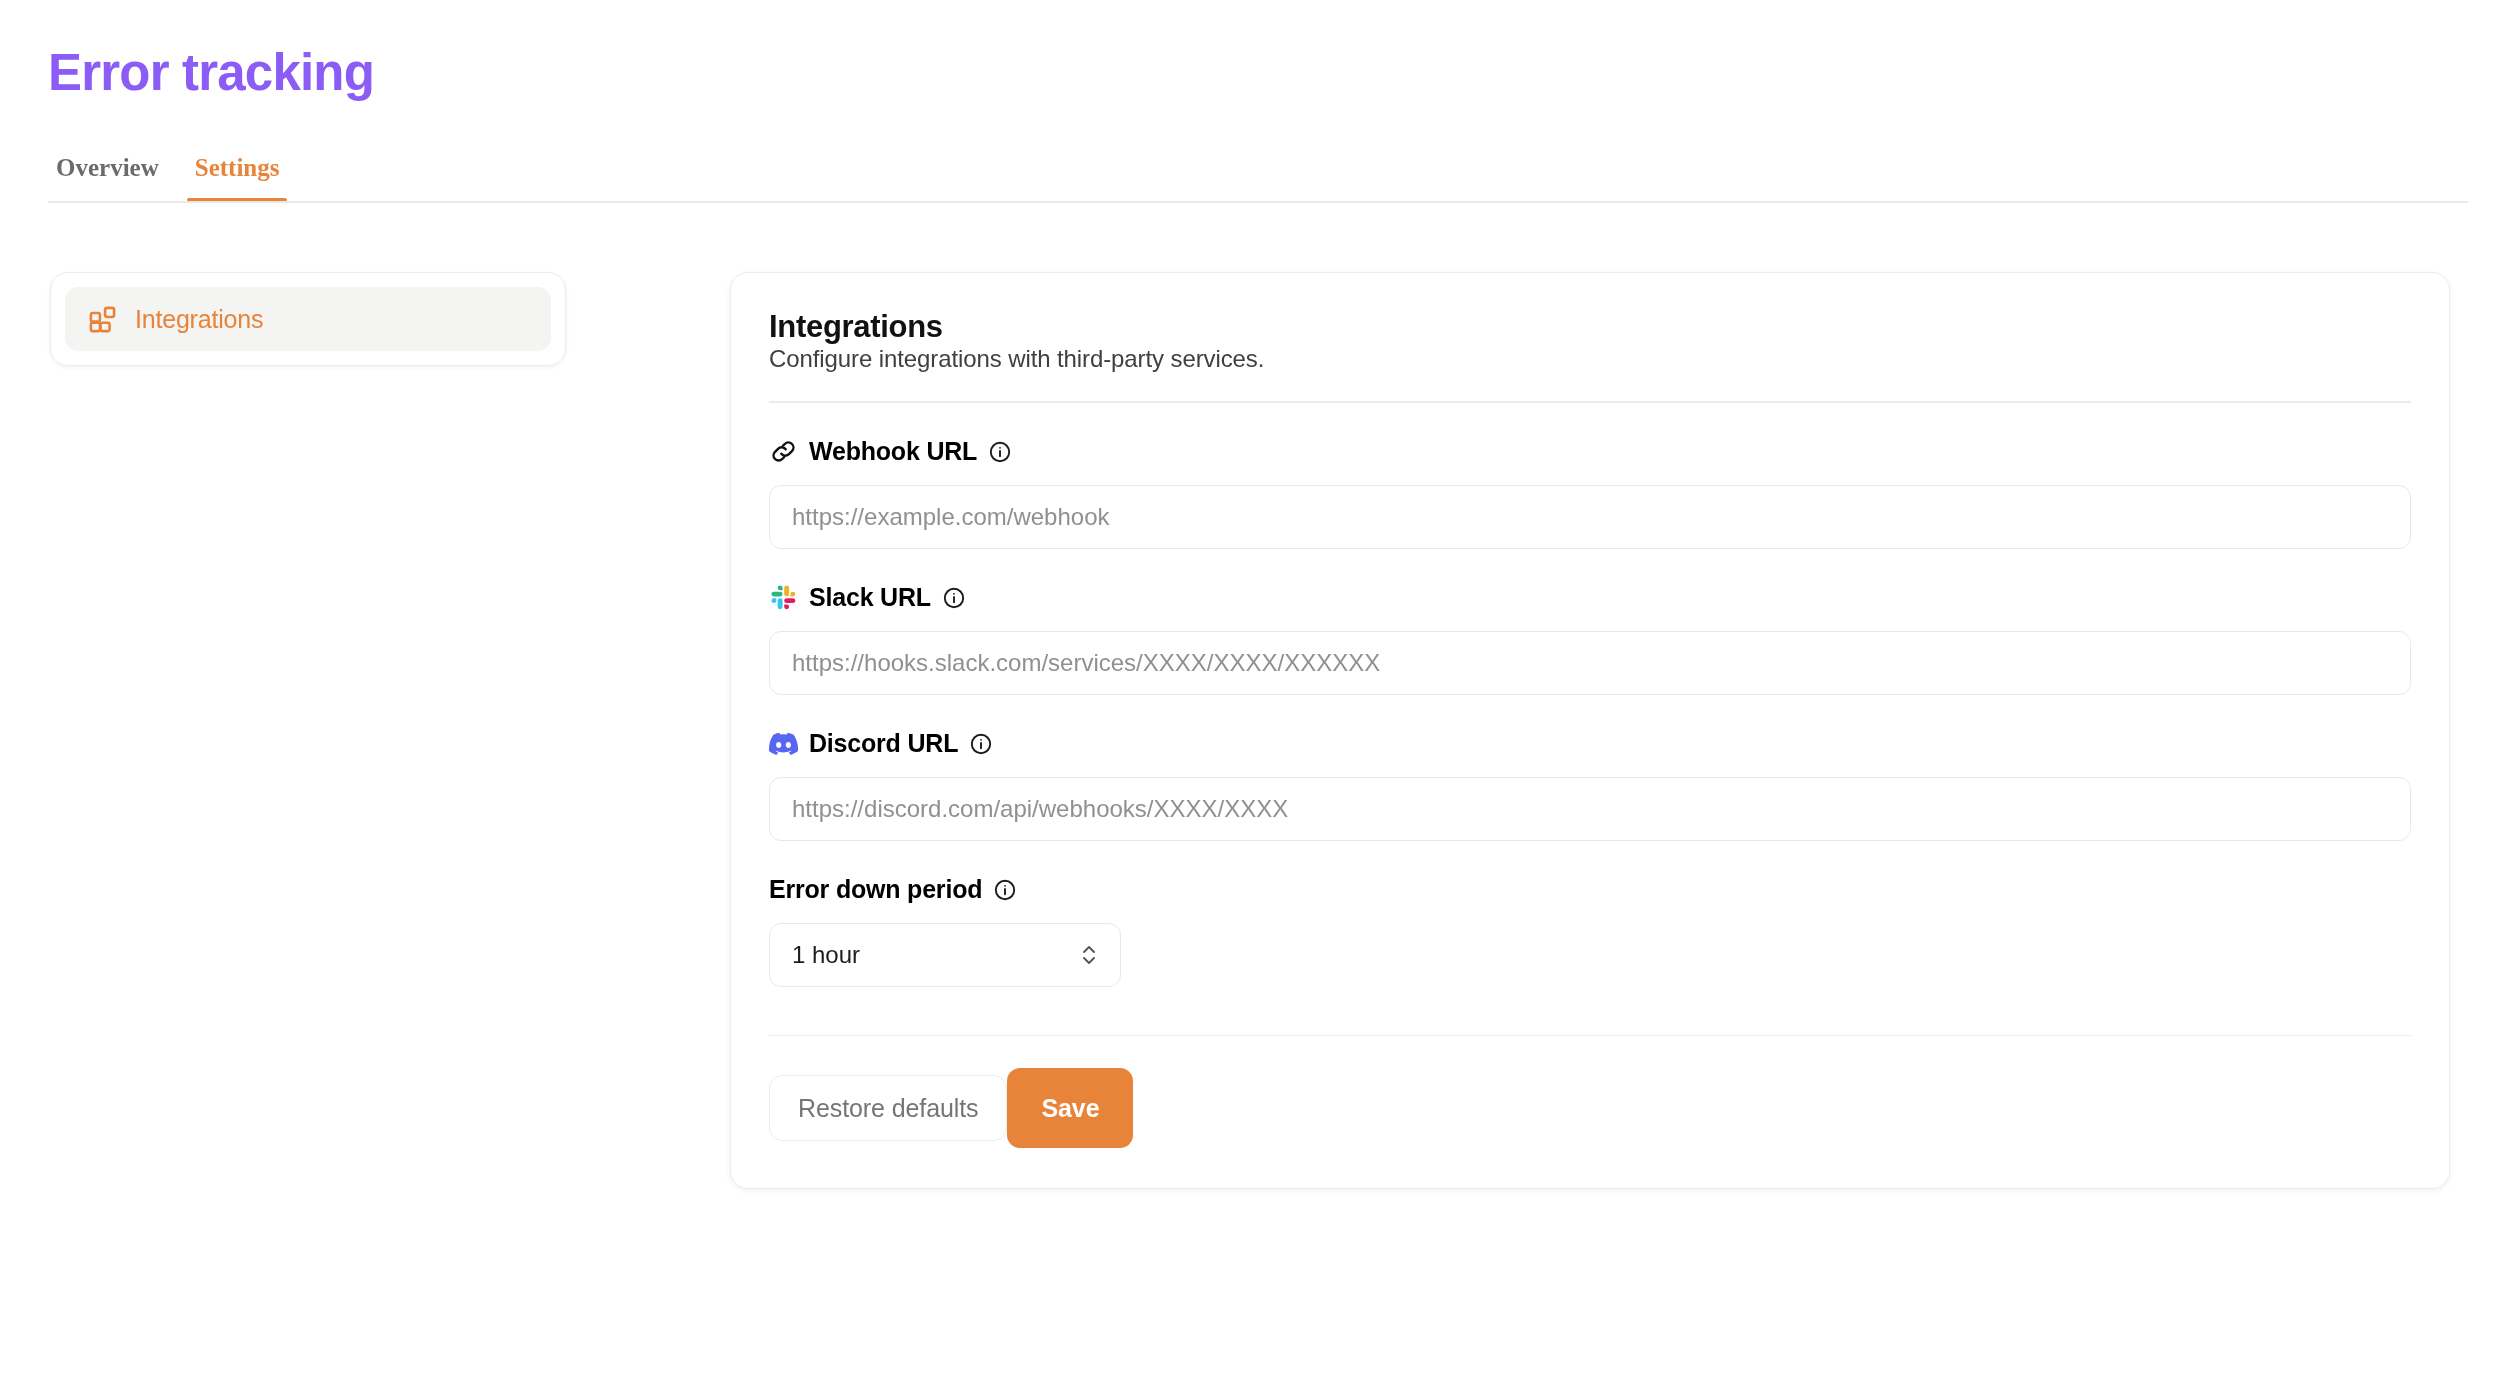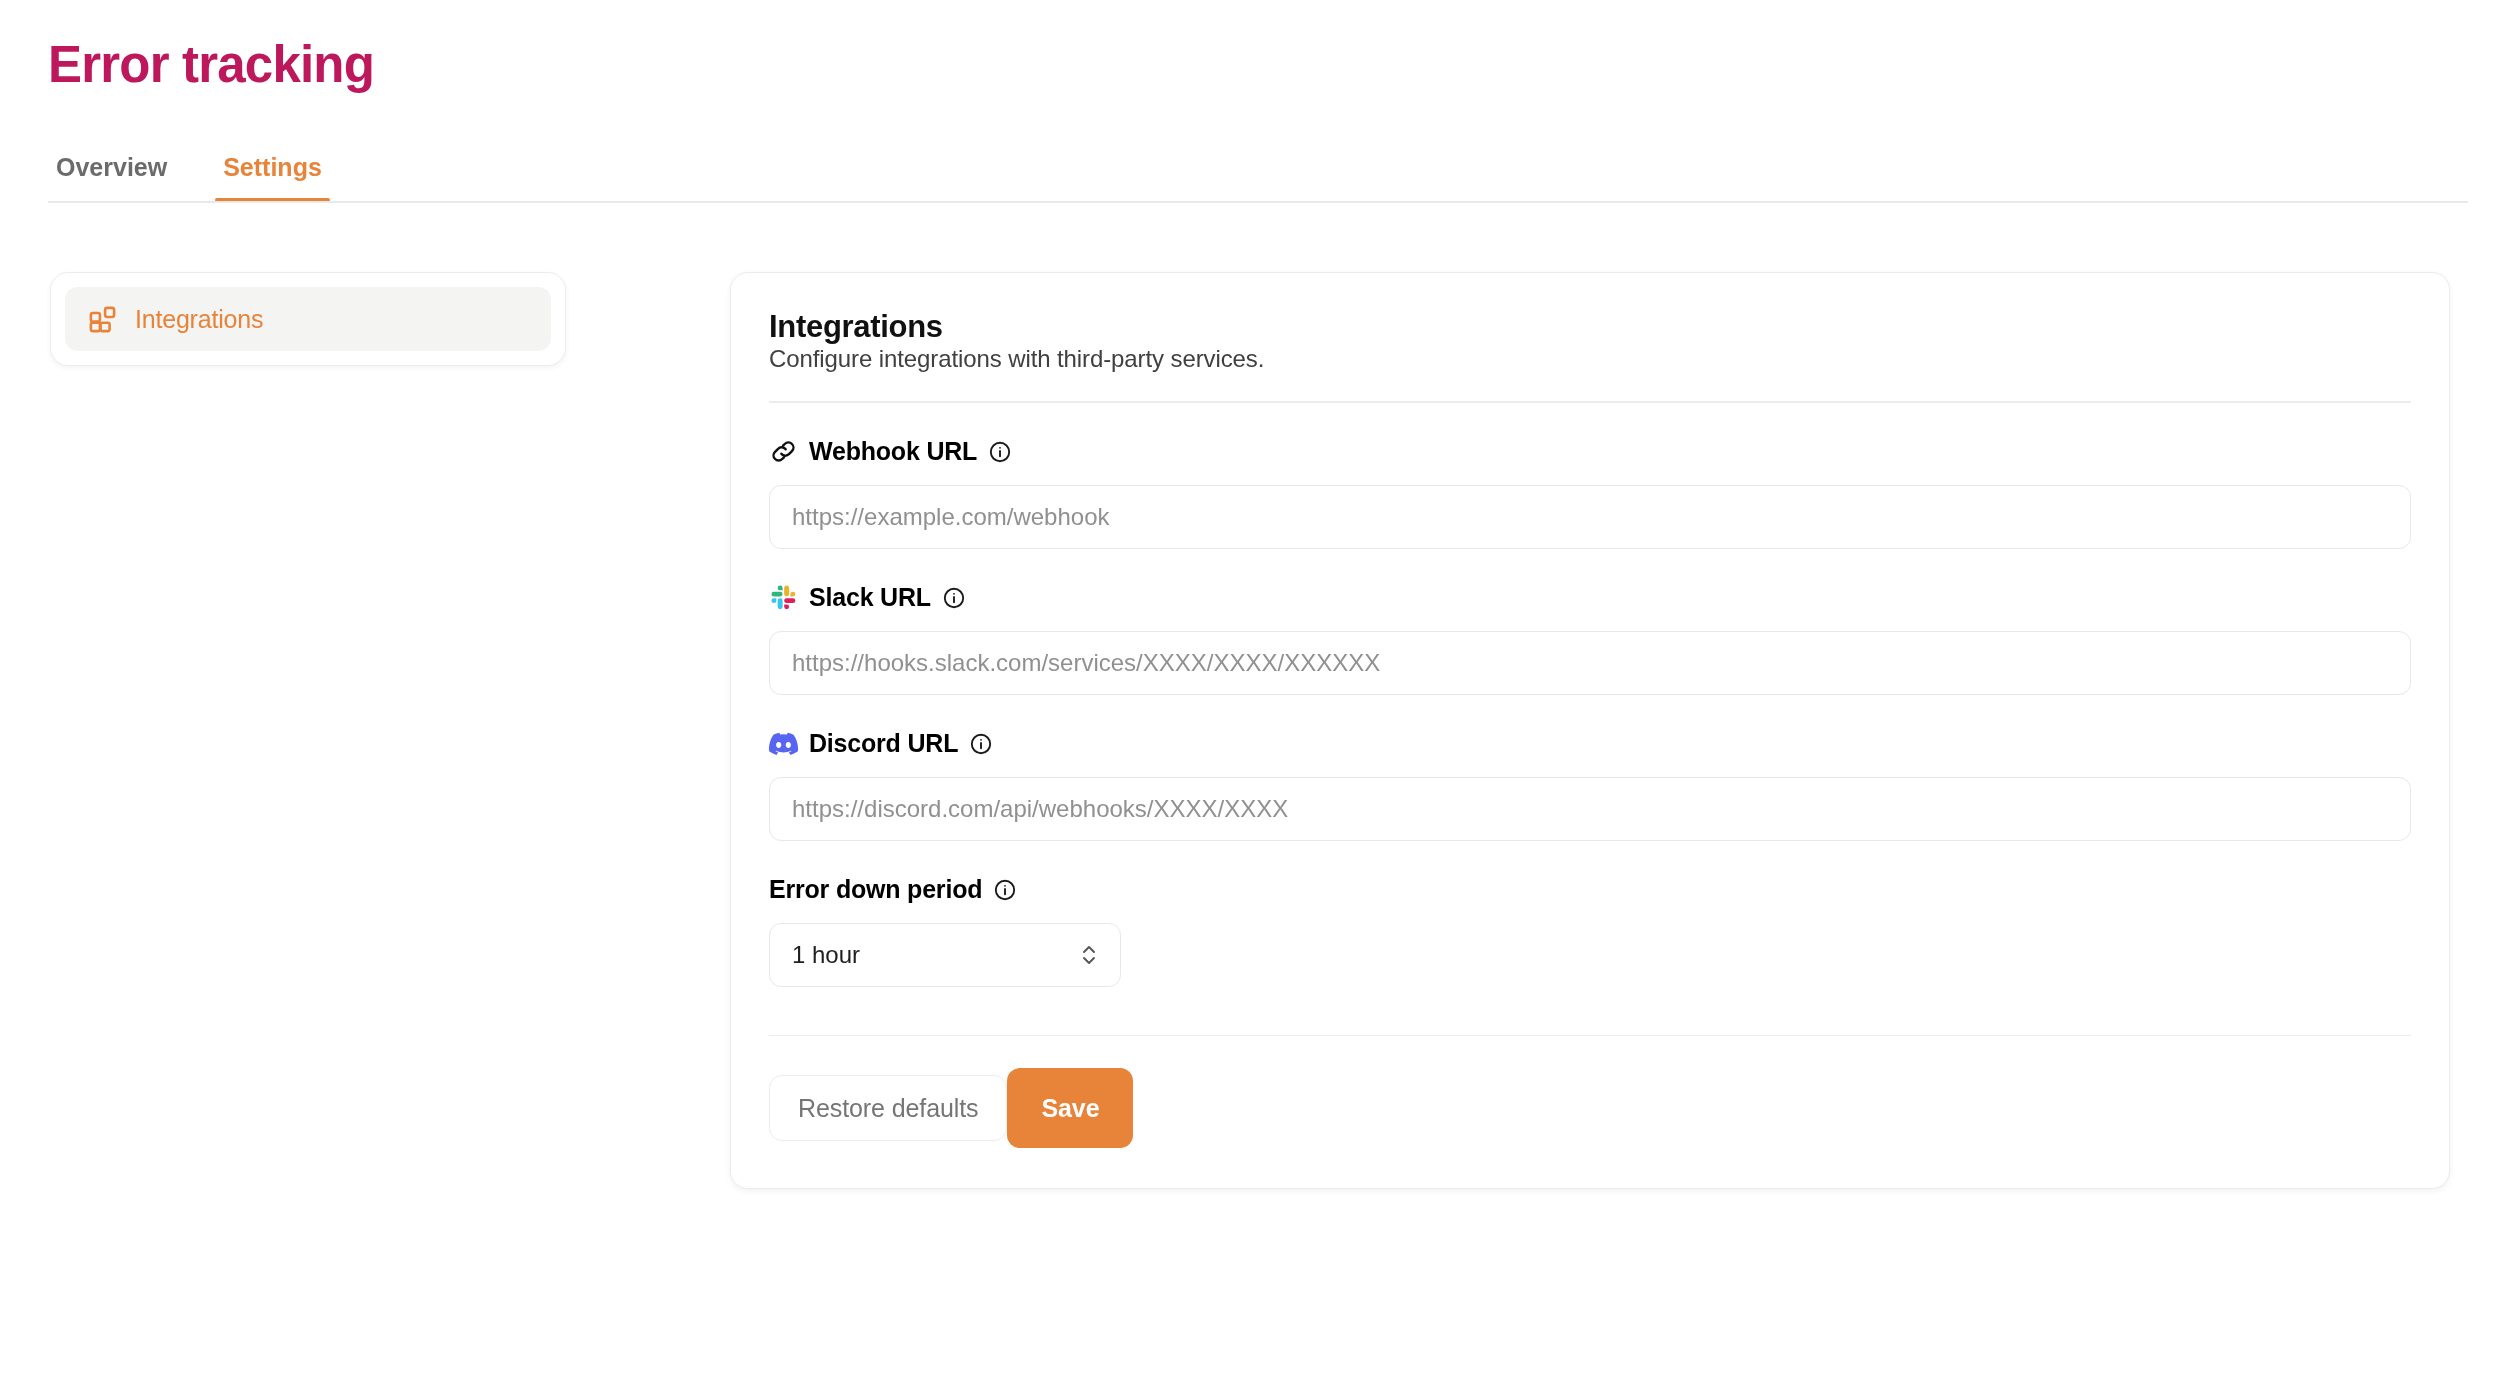--- a/index.html
+++ b/index.html
@@ -19,36 +19,37 @@
     width: 2516px;
     height: 1386px;
     background: #ffffff;
     overflow: hidden;
   }
 
   
   .page-title {
     position: absolute;
     left: 48px;
-    top: 36px;
+    top: 44px;
     font-size: 51px;
     font-weight: 700;
-    color: #be185d;
+    color: #8b5cf6;
     letter-spacing: -0.8px;
     line-height: 1.15;
   }
 
   .tabs {
     position: absolute;
     left: 48px;
     top: 140px;
     display: flex;
     align-items: flex-end;
-    gap: 40px;
+    gap: 20px;
     height: 62px;
+    font-family: Liberation Serif, serif;
   }
   .tab {
     position: relative;
     font-size: 25px;
     font-weight: 600;
     color: #6b6b6b;
     padding: 0 8px 20px 8px;
     cursor: pointer;
     white-space: nowrap;
   }

